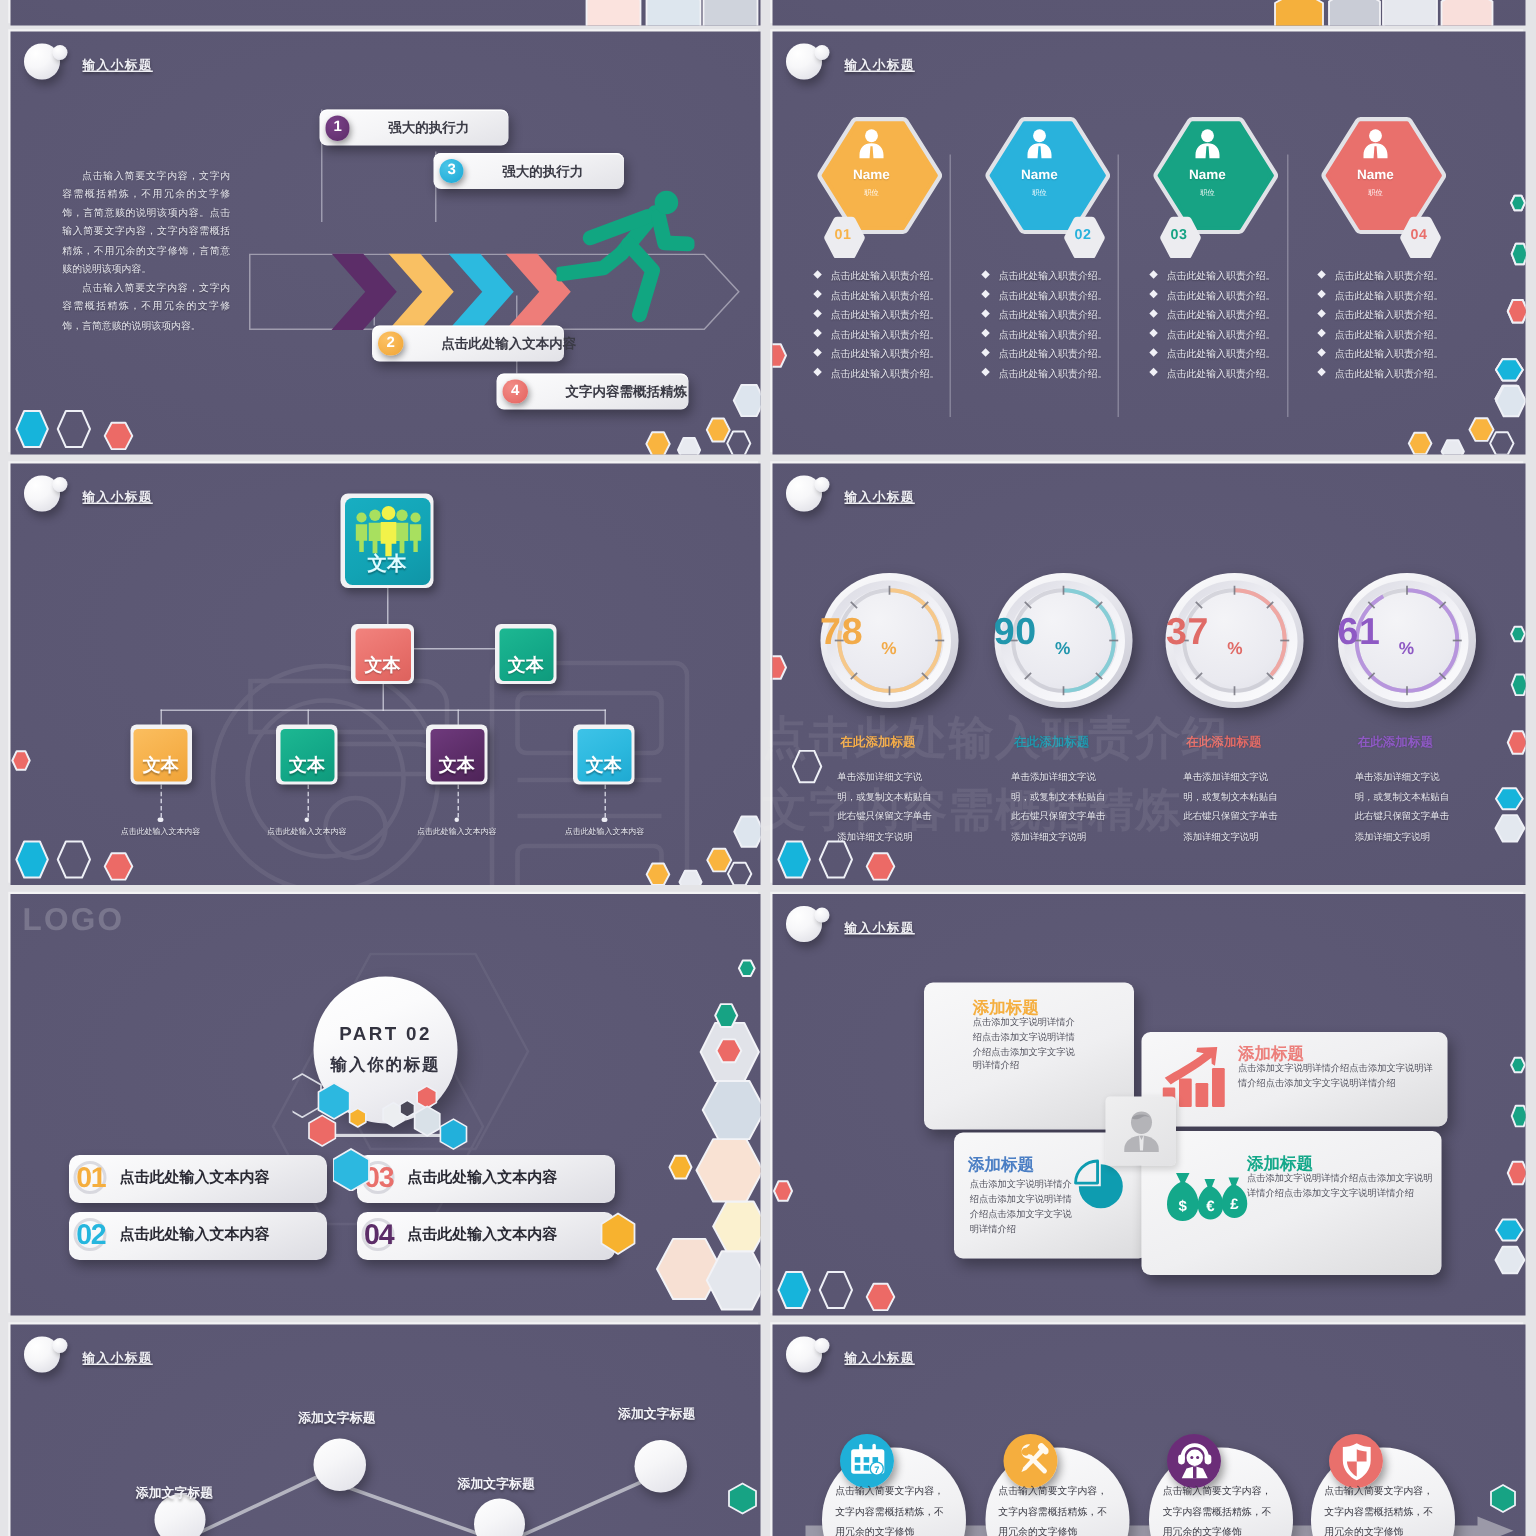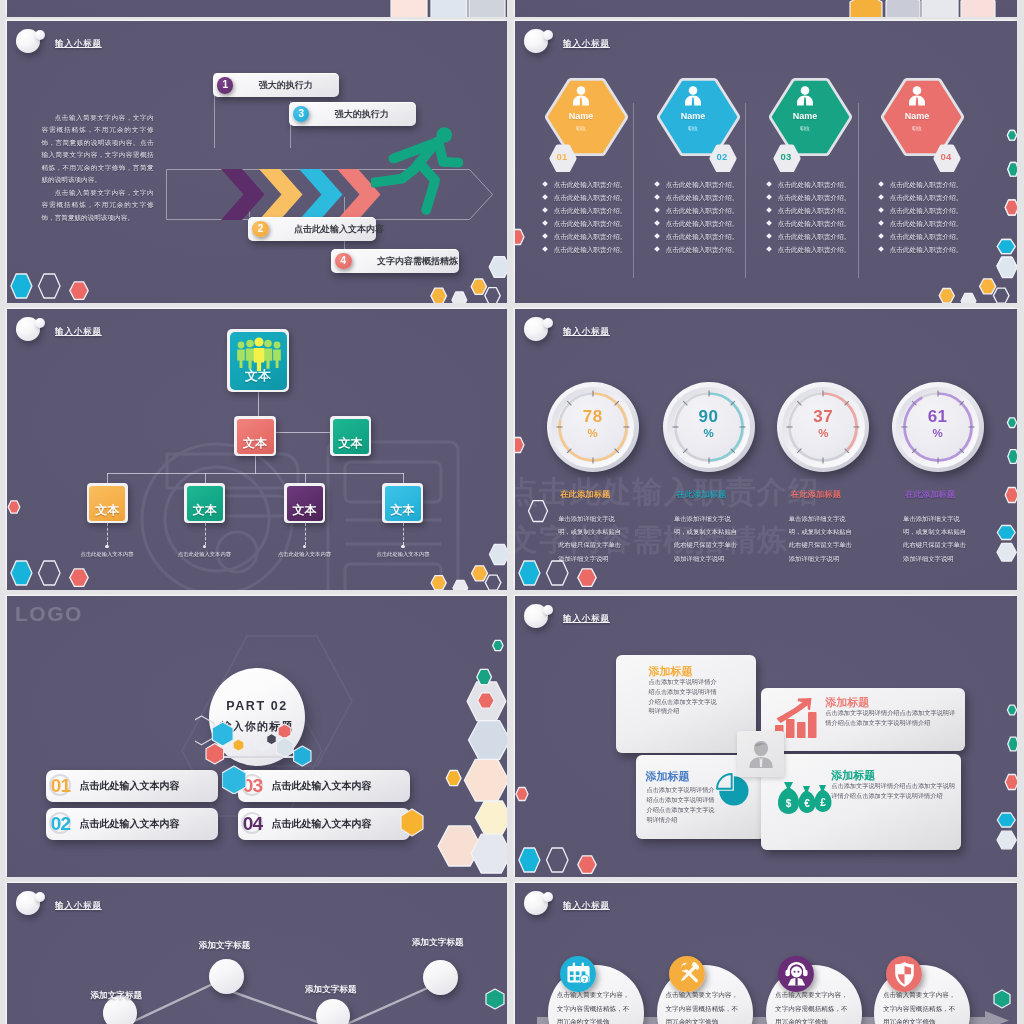--- a/index.html
+++ b/index.html
@@ -61,22 +61,22 @@
    text-shadow:0 .5px 1px rgba(0,0,0,.32);}
 .odot{position:absolute;width:3.2px;height:3.2px;border-radius:50%;background:#ededf5;}
 
 .gauge{position:absolute;border-radius:50%;
    background:linear-gradient(148deg,#ffffff 0%,#e8e8ee 42%,#c4c4cf 100%);
    box-shadow:3px 5px 10px rgba(0,0,0,.34);}
 .gauge .rim{position:absolute;inset:4.5px;border-radius:50%;
    background:linear-gradient(320deg,#fdfdfe 0%,#f0f0f5 52%,#d9d9e2 100%);}
 .gauge .face{position:absolute;inset:10px;border-radius:50%;
    background:radial-gradient(circle at 40% 30%,#f4f4f7 0%,#eaeaf0 62%,#dedee6 100%);}
-.gauge .val{position:absolute;left:0;right:0;top:25px;text-align:center;
-   font-size:17px;font-weight:bold;letter-spacing:.5px;}
+.gauge .val{position:absolute;left:0;right:0;top:25px;
+   font-size:25px;font-weight:bold;letter-spacing:.5px;}
 .gauge .pct{position:absolute;left:0;right:0;top:45px;text-align:center;
    font-size:11.5px;font-weight:bold;}
 .gtitle{position:absolute;font-size:8.4px;font-weight:bold;white-space:nowrap;
    text-shadow:0 .5px 1px rgba(0,0,0,.25);}
 .gbody{position:absolute;color:#e9e9f0;font-size:6.3px;line-height:13.2px;width:68px;
    text-shadow:0 .5px 1px rgba(0,0,0,.3);}
 
 .logo{position:absolute;font-size:21px;font-weight:bold;color:rgba(255,255,255,.19);letter-spacing:1.5px;}
 .partcircle{position:absolute;width:99px;height:99px;border-radius:50%;
    background:linear-gradient(157deg,#ffffff 0%,#fbfbfc 32%,#eeeef2 68%,#dedee5 100%);
@@ -606,21 +606,21 @@
 
 <div class="slide r3 cL">
   <svg width="300" height="220" viewBox="0 0 300 220" style="position:absolute;left:150px;top:30px;opacity:.055;">
     <g fill="none" stroke="#ffffff" stroke-width="1.6">
       <polygon points="90,10 160,10 195,75 160,140 90,140 55,75"></polygon>
       <polygon points="60,60 130,60 165,125 130,190 60,190 25,125"></polygon>
     </g>
   </svg>
   <div class="logo" style="left:8px;top:6px;">LOGO</div>
   <div style="position:absolute;left:195px;top:54px;">
-    <div class="partcircle" style="left:7px;top:18px;width:96px;height:98px;">
+    <div class="partcircle" style="left:7px;top:1px;width:96px;height:98px;">
       <div class="pl" style="top:31px;">PART  02</div>
       <div class="pt" style="top:51px;">输入你的标题</div>
     </div>
     <svg width="135" height="85" viewBox="0 0 135 85" style="position:absolute;left:-7px;top:63px;">
       <rect x="14" y="42.9" width="91" height="2.1" fill="#d9dae1"></rect>
       <g stroke="#d8d9e2" stroke-width="1.1" stroke-linejoin="round">
         <polygon points="6.5,3 19,10.2 19,24.6 6.5,31.8 -6,24.6 -6,10.2" fill="none"></polygon>
       </g>
       <g stroke="#eef0f6" stroke-width="1.1" stroke-linejoin="round">
         <polygon points="27.7,9 38.1,15 38.1,27 27.7,33 17.3,27 17.3,15" fill="#2cb8e0"></polygon>

